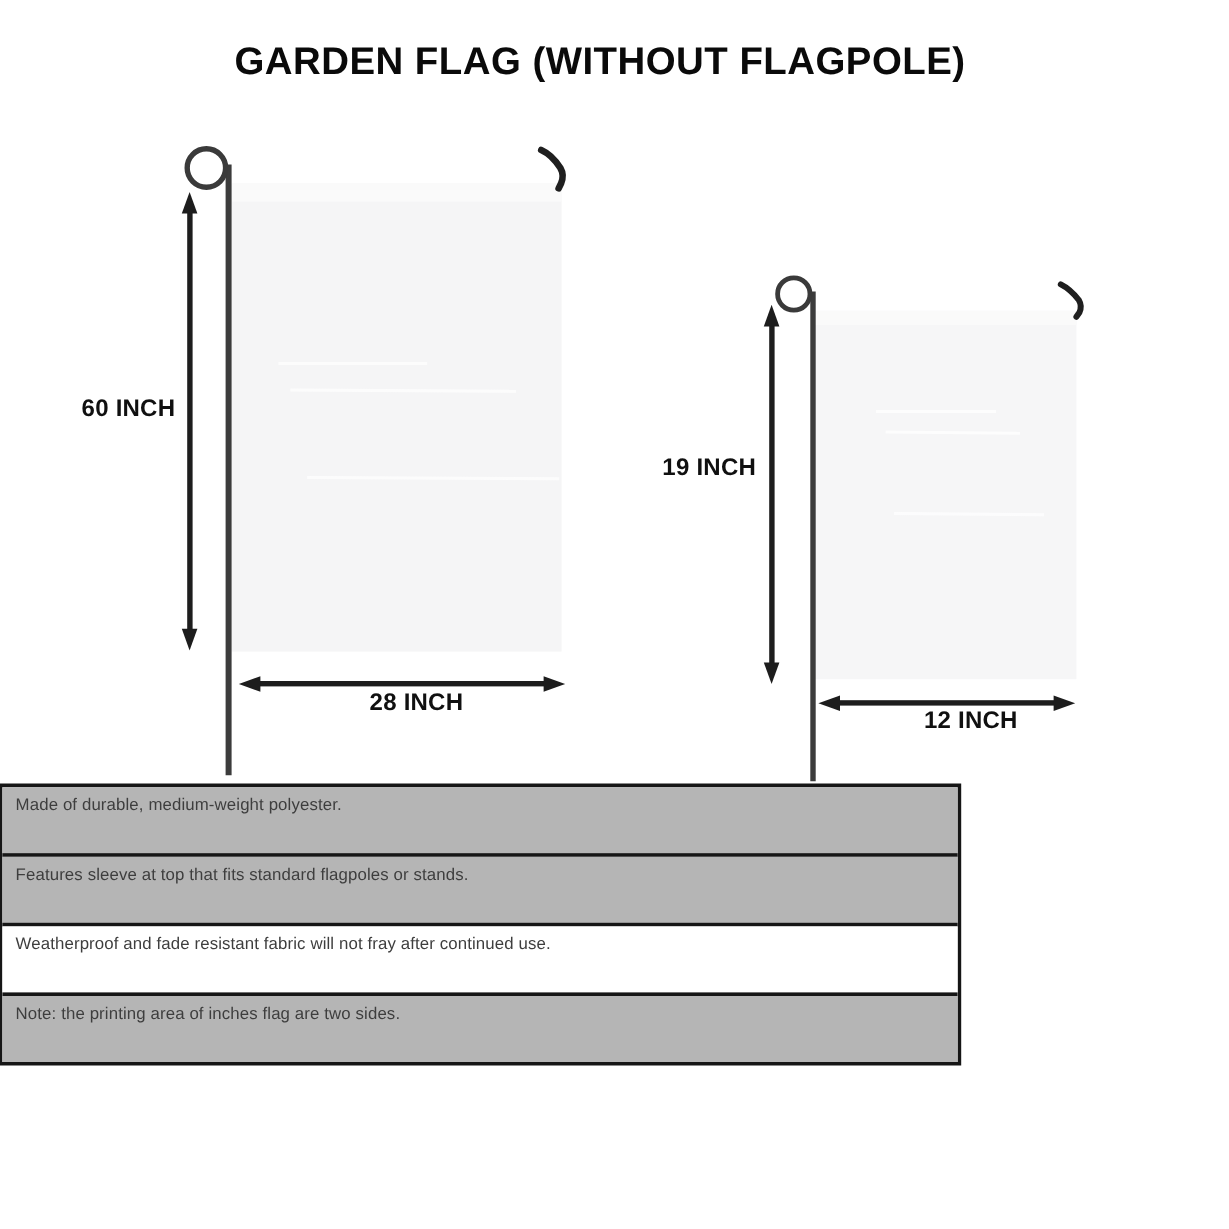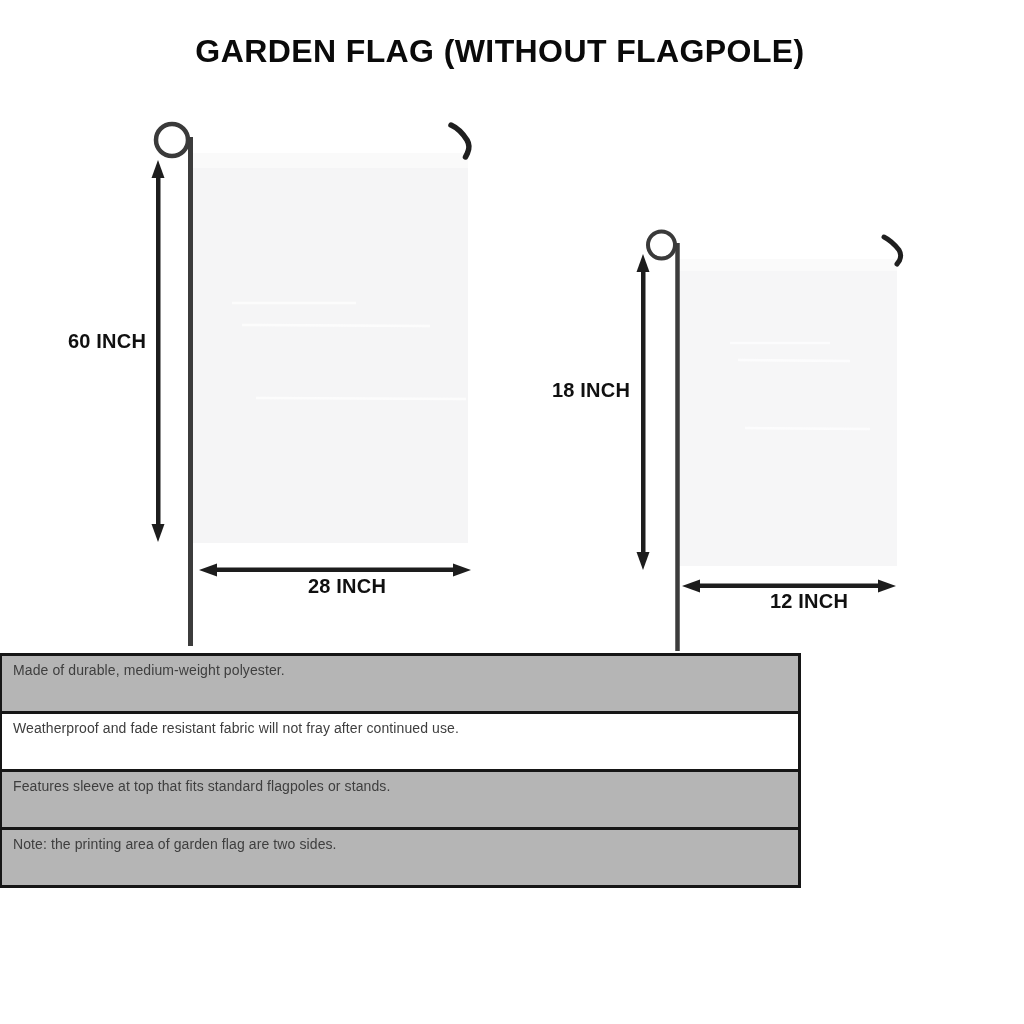--- a/index.html
+++ b/index.html
@@ -96,23 +96,23 @@
 
     <g fill="#1d1d1d" stroke="none">
       <rect x="157" y="360.5" width="184" height="4.5"></rect>
       <polygon points="142,363 160,356.5 160,369.5"></polygon>
       <polygon points="356,363 338,356.5 338,369.5"></polygon>
     </g>
   </svg>
 
   <div class="dim-label lbl-40">60 INCH</div>
   <div class="dim-label lbl-28">28 INCH</div>
-  <div class="dim-label lbl-18">18 INCH</div>
+  <div class="dim-label lbl-18">19 INCH</div>
   <div class="dim-label lbl-12">12 INCH</div>
 
   <div class="features">
     <div class="feature-row row-shaded">Made of durable, medium-weight polyester.</div>
+    <div class="feature-row row-shaded">Features sleeve at top that fits standard flagpoles or stands.</div>
     <div class="feature-row row-plain">Weatherproof and fade resistant fabric will not fray after continued use.</div>
-    <div class="feature-row row-shaded">Features sleeve at top that fits standard flagpoles or stands.</div>
-    <div class="feature-row row-shaded">Note: the printing area of garden flag are two sides.</div>
+    <div class="feature-row row-shaded">Note: the printing area of inches flag are two sides.</div>
   </div>
 
 </div>
 
 </body></html>

